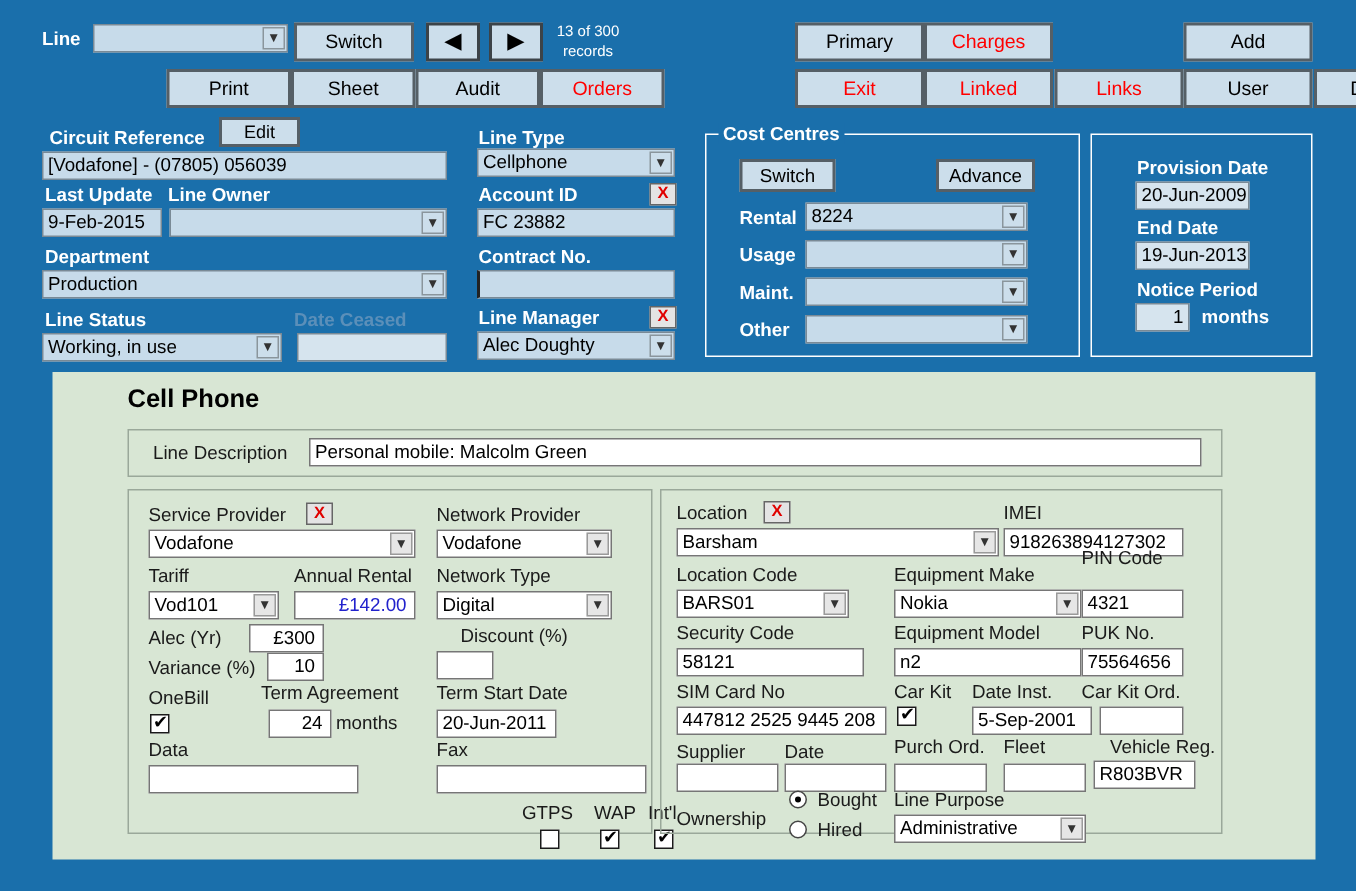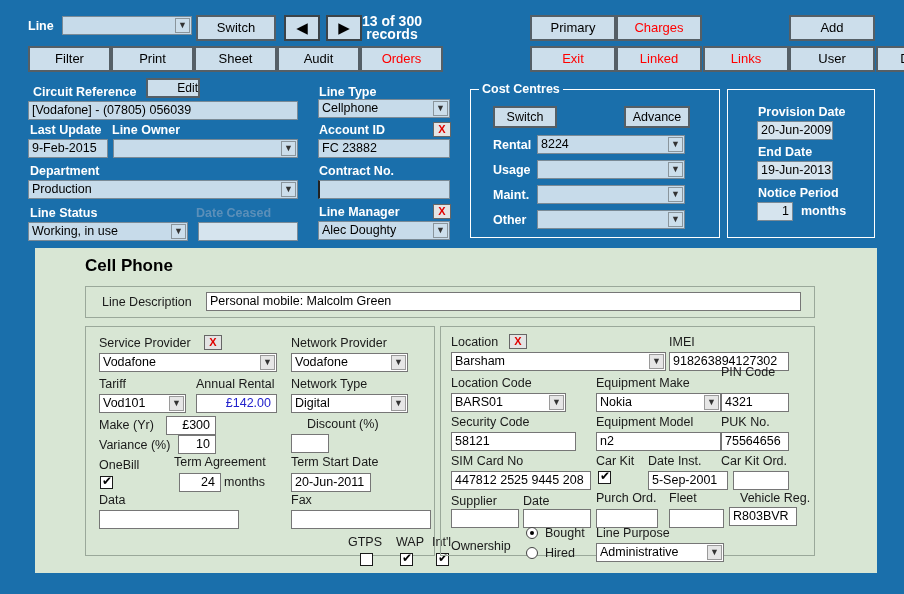--- a/index.html
+++ b/index.html
@@ -165,22 +165,22 @@
   }
   .section-title {
     position: absolute;
     font-size: 17px;
     font-weight: bold;
     color: #000;
   }
   .reccount {
     position: absolute;
     color: #ffffff;
-    font-size: 14px;
-    font-weight: bold;
+    font-size: 10px;
+    font-weight: normal;
     text-align: center;
     line-height: 13px;
   }
   .navbtn {
     position: absolute;
     background: #ccdeeb;
     border: 2px solid #3c4348;
     height: 26px;
     cursor: pointer;
   }
@@ -211,33 +211,32 @@
   </div>
   <div class="reccount" style="left:352px; top:15px; width:80px;">
     <div>13  of  300</div>
     <div>records</div>
   </div>
 
   <button class="btn" style="left:530px; top:15px; width:86px;">Primary</button>
   <button class="btn red" style="left:616px; top:15px; width:86px;">Charges</button>
   <button class="btn" style="left:789px; top:15px; width:86px;">Add</button>
 
-  <button class="btn" style="left:28px; top:46px; width:83px;">Filter</button>
   <button class="btn" style="left:111px; top:46px; width:83px;">Print</button>
   <button class="btn" style="left:194px; top:46px; width:83px;">Sheet</button>
   <button class="btn" style="left:277px; top:46px; width:83px;">Audit</button>
   <button class="btn red" style="left:360px; top:46px; width:83px;">Orders</button>
   <button class="btn red" style="left:530px; top:46px; width:86px;">Exit</button>
   <button class="btn red" style="left:616px; top:46px; width:86px;">Linked</button>
   <button class="btn red" style="left:703px; top:46px; width:86px;">Links</button>
   <button class="btn" style="left:789px; top:46px; width:86px;">User</button>
   <button class="btn" style="left:876px; top:46px; width:86px;">Delete</button>
 
   <div class="lbl" style="left:33px; top:85px;">Circuit Reference</div>
-  <button class="btn" style="left:146px; top:78px; width:54px; height:20px; line-height:16px; font-size:12px;text-align:right;">Edit</button>
+  <button class="btn" style="left:146px; top:78px; width:54px; height:20px; line-height:16px; font-size:12px;">Edit</button>
   <div class="fld" style="left:28px; top:101px; width:270px;">[Vodafone] - (07805) 056039</div>
 
   <div class="lbl" style="left:30px; top:123px;">Last Update</div>
   <div class="lbl" style="left:112px; top:123px;">Line Owner</div>
   <div class="fld" style="left:28px; top:139px; width:80px;">9-Feb-2015</div>
   <div class="fld dd" style="left:113px; top:139px; width:185px;">
     <span></span>
     <span class="arrow">▼</span>
   </div>
 
@@ -333,21 +332,21 @@
       </div>
 
       <div class="glbl" style="left:13px; top:50px;">Tariff</div>
       <div class="glbl" style="left:110px; top:50px;">Annual Rental</div>
       <div class="gfld dd" style="left:13px; top:67px; width:87px;">
         <span>Vod101</span>
         <span class="arrow">▼</span>
       </div>
       <div class="gfld right blue" style="left:110px; top:67px; width:81px;">£142.00</div>
 
-      <div class="glbl" style="left:13px; top:91px;">Make (Yr)</div>
+      <div class="glbl" style="left:13px; top:91px;">Alec (Yr)</div>
       <div class="gfld right" style="left:80px; top:89px; width:50px;">£300</div>
       <div class="glbl" style="left:13px; top:111px;">Variance (%)</div>
       <div class="gfld right" style="left:92px; top:108px; width:38px;">10</div>
 
       <div class="glbl" style="left:13px; top:131px;">OneBill</div>
       <div class="glbl" style="left:88px; top:128px;">Term Agreement</div>
       <div class="cbx checked" id="cbx-onebill" style="left:14px; top:149px;"></div>
       <div class="gfld right" style="left:93px; top:146px; width:42px;">24</div>
       <div class="glbl" style="left:138px; top:148px;">months</div>
 

